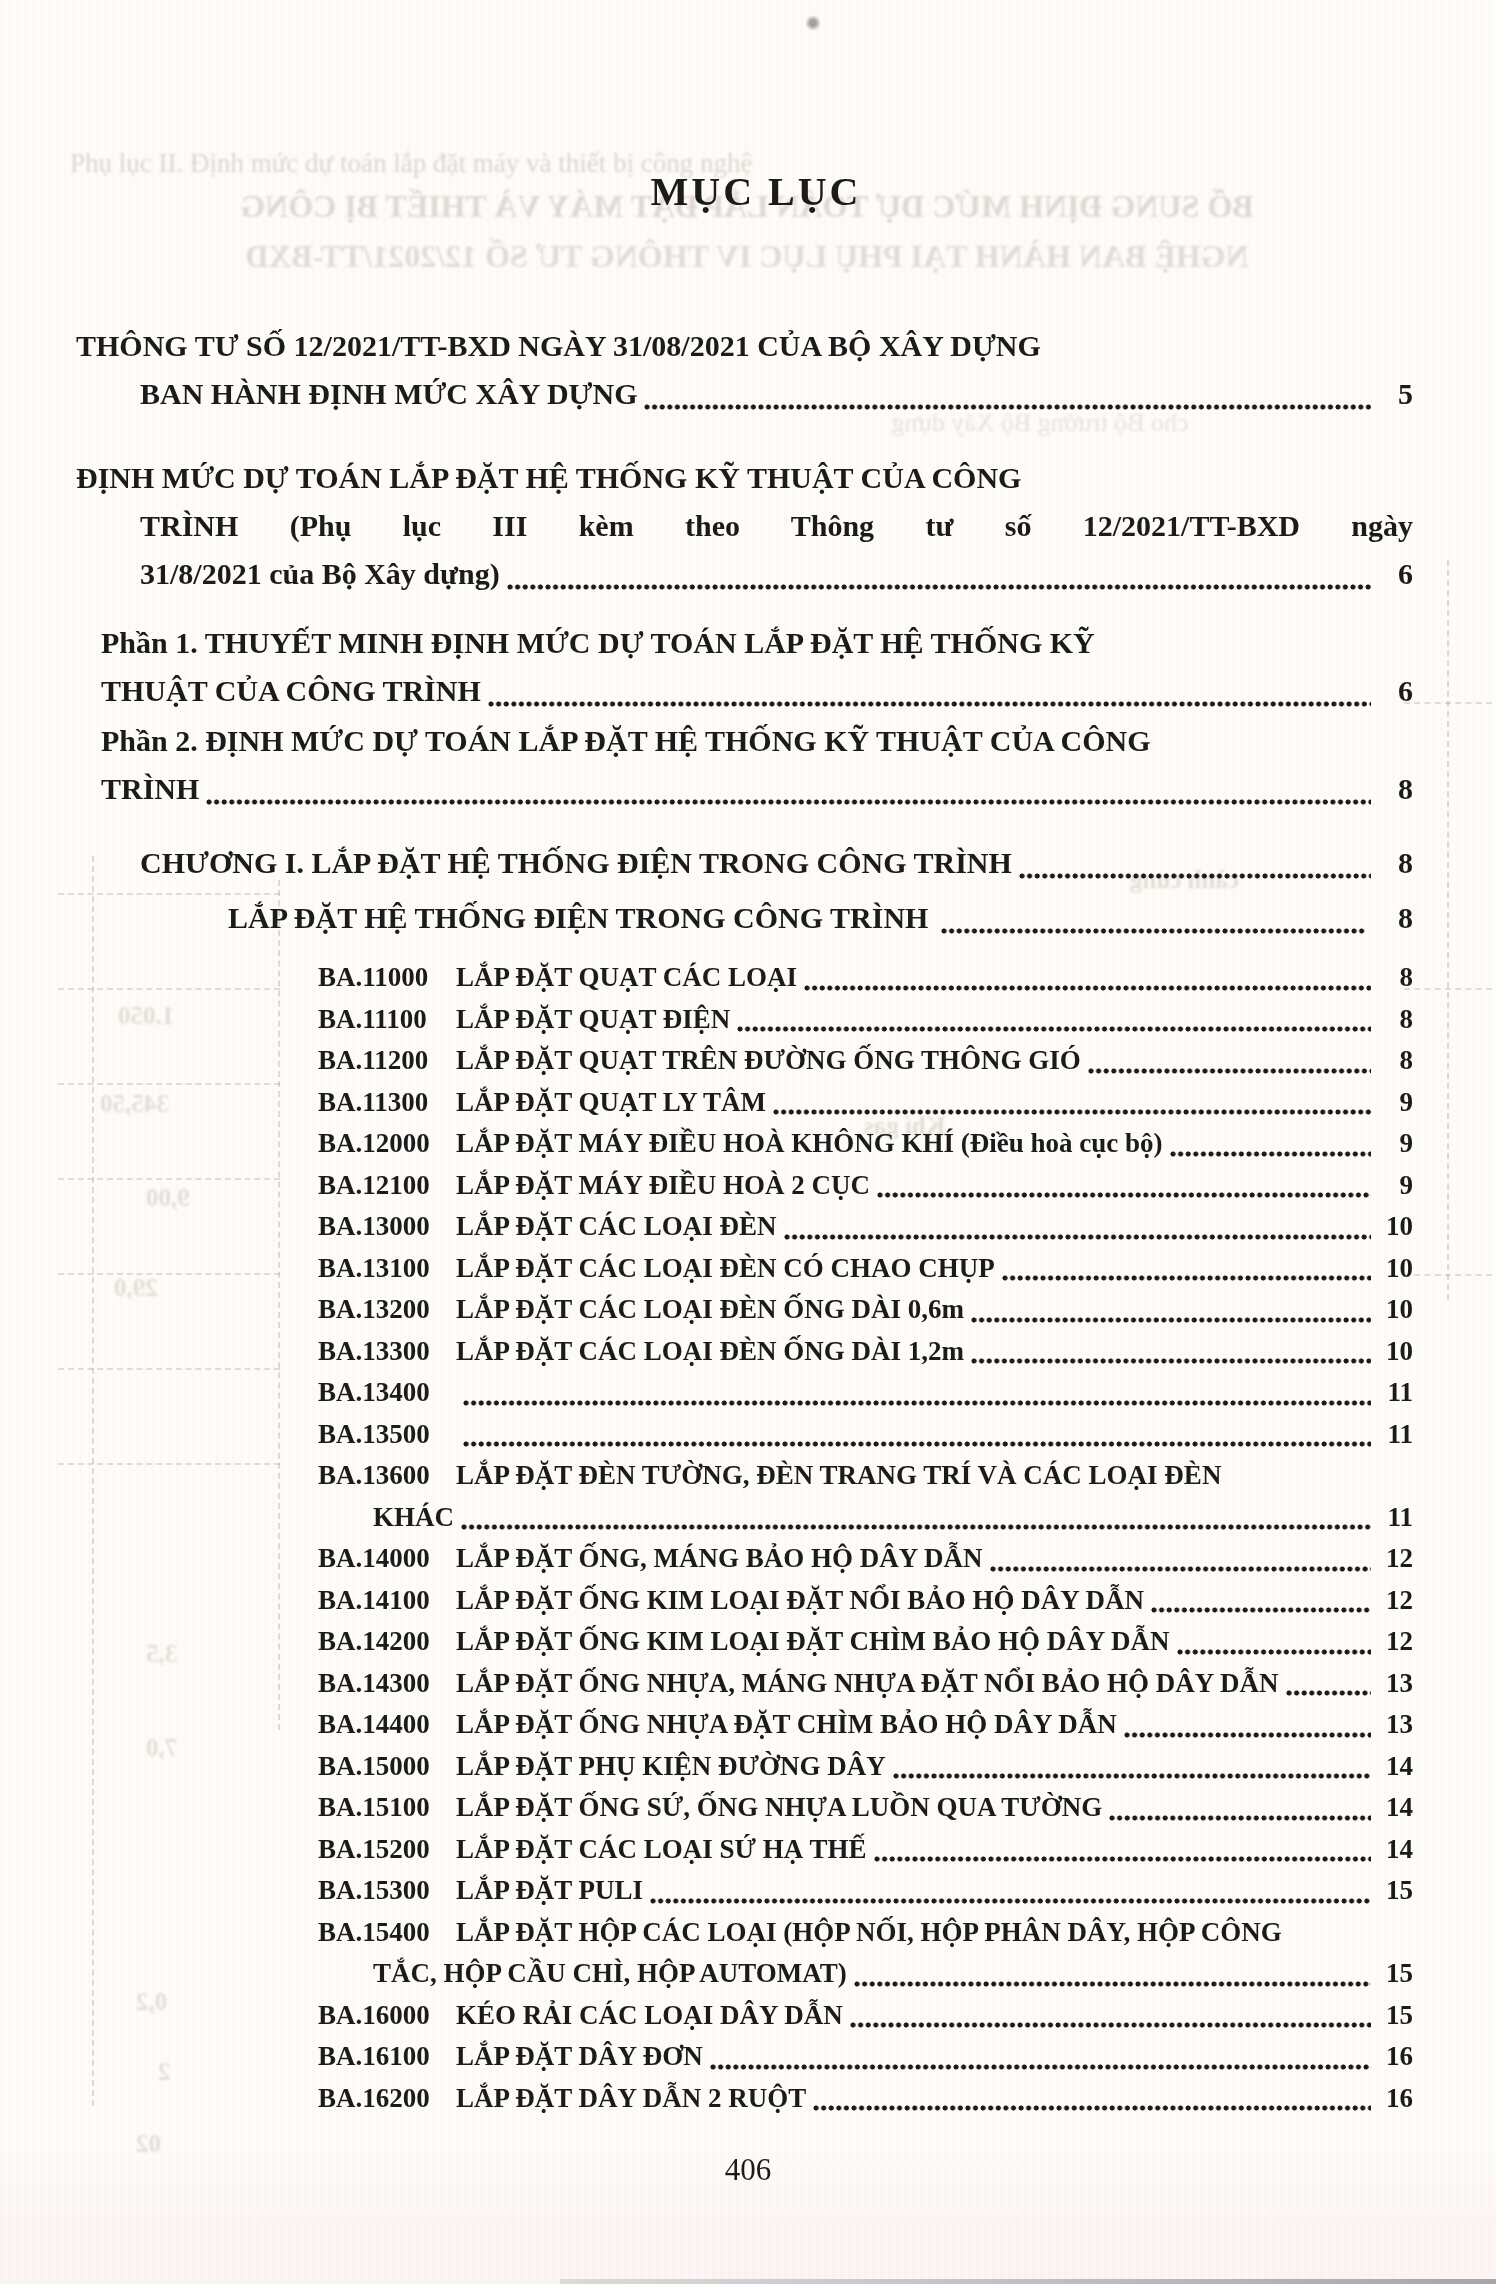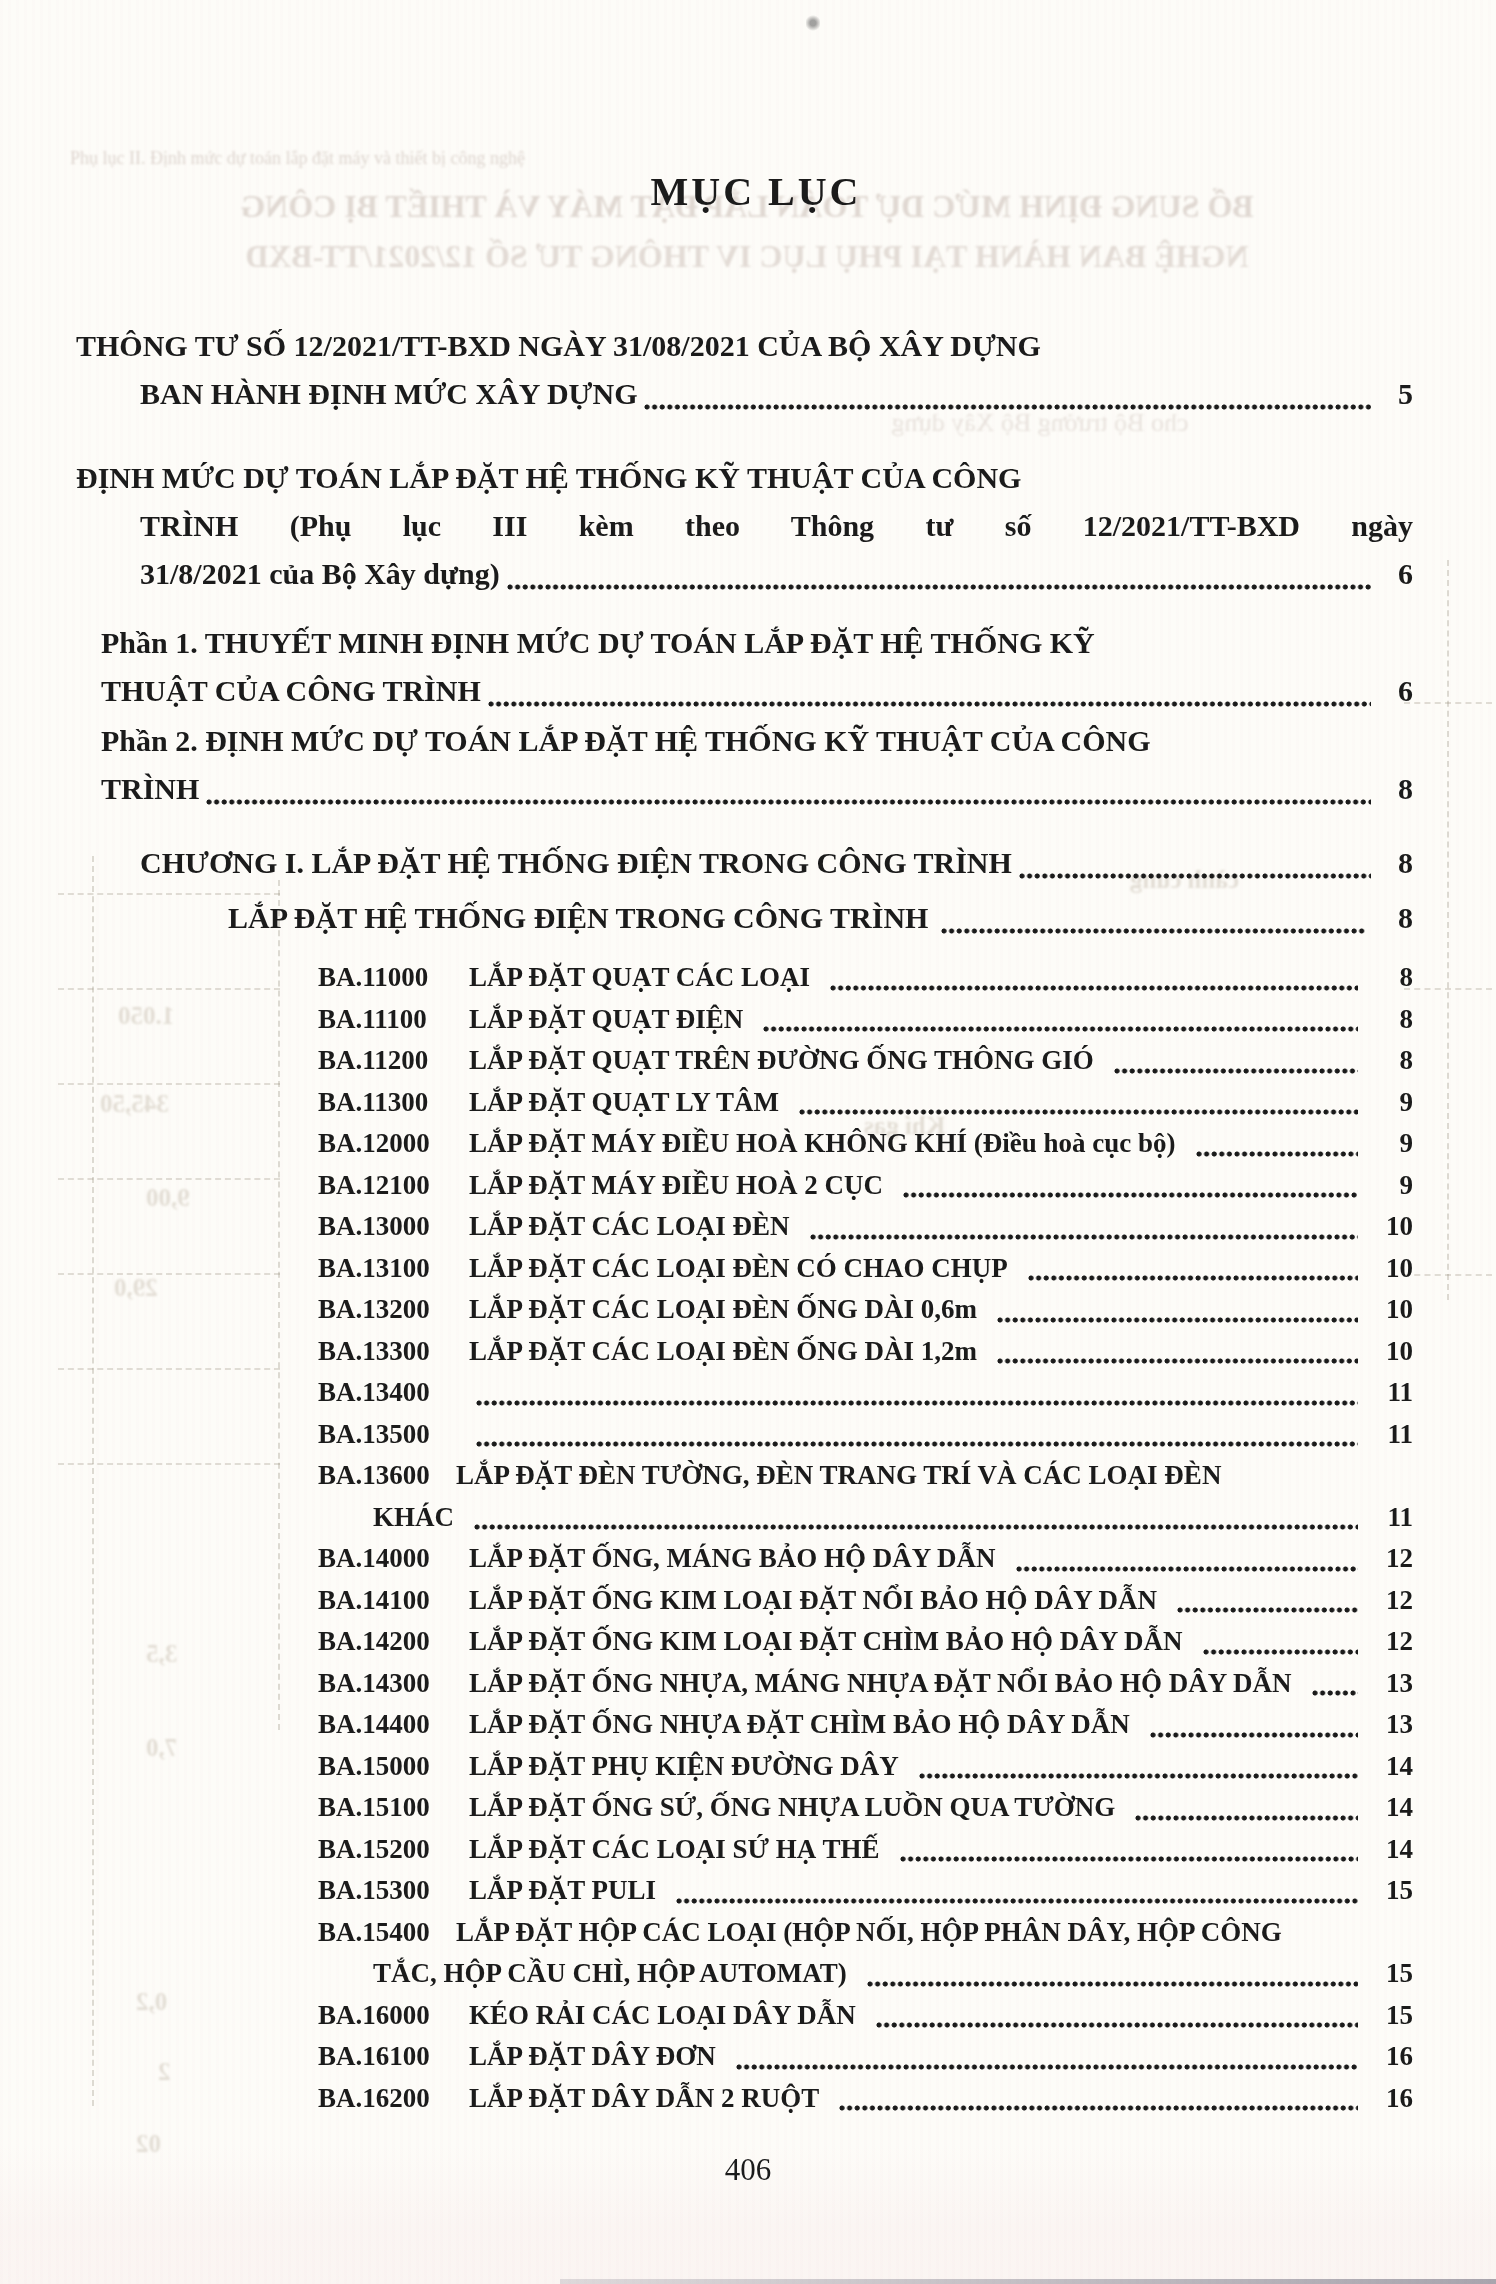--- a/index.html
+++ b/index.html
@@ -33,21 +33,21 @@
   .entry:nth-child(2){margin-top:36px;}
   .entry:nth-child(3){margin-top:21px;}
   .entry:nth-child(4){margin-top:2px;}
   .entry:nth-child(5){margin-top:26px;}
   .entry:nth-child(6){margin-top:7px;}
   .entry:nth-child(7){margin-top:15px;}
   .t-main .cont{padding-left:64px;}
   .t-part .line{padding-left:25px;}
   .t-chapter .line{padding-left:64px;}
   .t-section .line{padding-left:152px;gap:6px;}
-  .t-item .line{padding-left:242px;white-space:nowrap;gap:13px;}
+  .t-item .line{padding-left:242px;white-space:nowrap;}
   .t-item .cont{padding-left:297px;}
   .code{display:inline-block;width:138px;}
   
   .toc .entry:nth-child(2) .line:nth-child(2){text-align:justify;text-align-last:justify;}
   
   .lrow{display:flex;align-items:flex-end;}
   .lrow .txt{white-space:nowrap;}
   .dots{flex:1 1 auto;position:relative;min-width:14px;}
   .dots::after{
     content:"";position:absolute;left:7px;right:3px;bottom:8px;height:6px;
@@ -55,21 +55,21 @@
     background-size:7.6px 6px;
   }
   .pg{min-width:36px;text-align:right;padding-left:3px;}
   
   .ghost{
     position:absolute;white-space:nowrap;
     color:#c9bcb4;filter:blur(0.8px);
     font-weight:bold;pointer-events:none;
   }
   .mirror{transform:scaleX(-1);}
-  .g-top{top:148px;left:70px;font-size:18px;opacity:.6;font-weight:normal;}
+  .g-top{top:148px;left:70px;font-size:27px;opacity:.6;font-weight:normal;}
   .g-m1{top:188px;left:32px;width:1430px;font-size:32px;opacity:.55;text-align:center;}
   .g-m2{top:238px;left:32px;width:1430px;font-size:32px;opacity:.5;text-align:center;}
   .g-m3{top:408px;left:760px;width:560px;font-size:26px;opacity:.4;text-align:center;font-weight:normal;}
   .g-frag{font-size:25px;color:#c9c0b2;opacity:.5;}
   .gline{position:absolute;pointer-events:none;}
   .gv{border-left:2px dashed rgba(150,140,122,.30);width:0;}
   .gh{border-top:2px dashed rgba(150,140,122,.28);height:0;}
   
   .speck{position:absolute;left:806px;top:14px;width:14px;height:18px;
          background:radial-gradient(circle,#555 25%,rgba(85,85,85,0) 70%);opacity:.55;}

